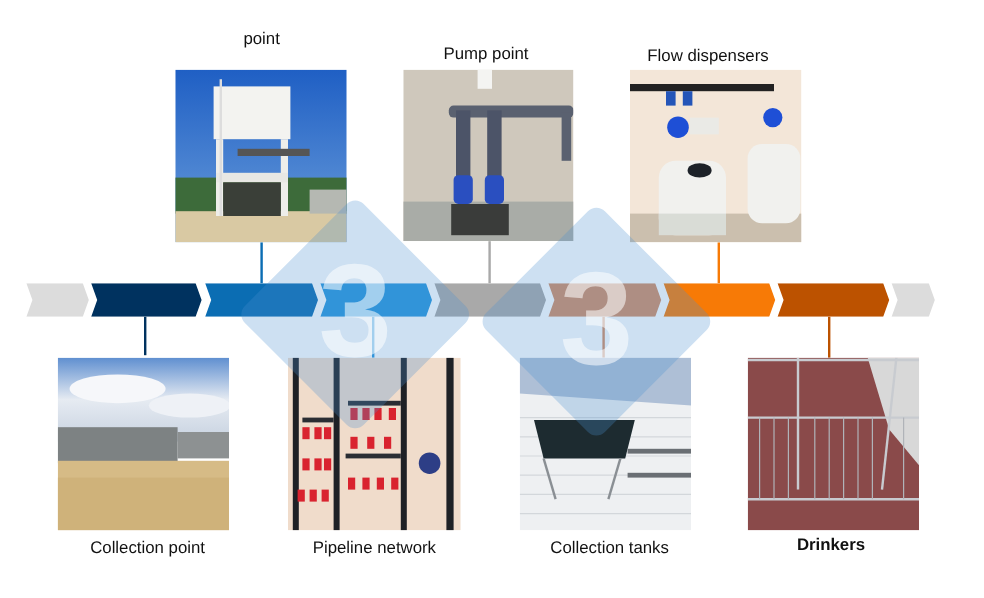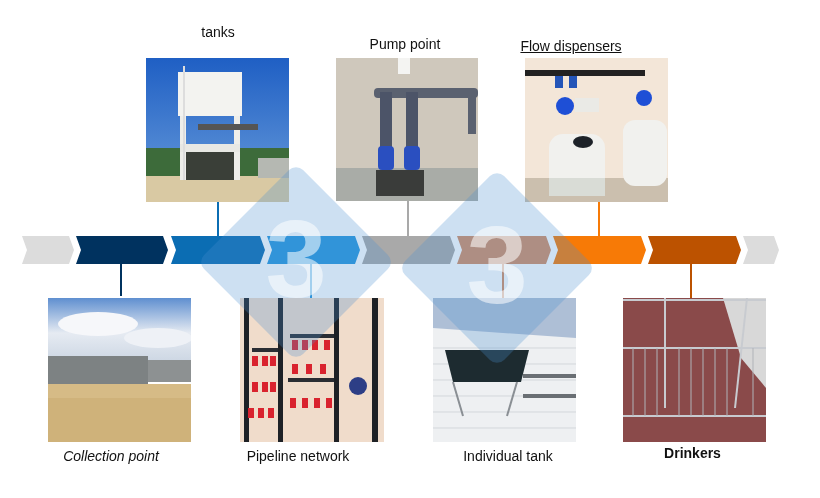--- a/index.html
+++ b/index.html
@@ -32,28 +32,28 @@
 
 <div class="connector" style="left:120px; top:264px; height:32px; background:#00325f;"></div>
 <div class="connector" style="left:217px; top:202px; height:34px; background:#0b6db3;"></div>
 <div class="connector" style="left:310px; top:264px; height:34px; background:#2796dd;"></div>
 <div class="connector" style="left:407px; top:201px; height:35px; background:#a9a9a9;"></div>
 <div class="connector" style="left:502px; top:264px; height:34px; background:#d58e66;"></div>
 <div class="connector" style="left:598px; top:202px; height:34px; background:#f77a06;"></div>
 <div class="connector" style="left:690px; top:264px; height:34px; background:#bc5200;"></div>
 
 <div class="label" style="left:168px; top:24px; width:100px;">
-  <div>tanks</div>
+  <div>point</div>
 </div>
 <div class="label" style="left:335px; top:36px; width:140px;">Pump point</div>
-<div class="label" style="left:492px; top:38px; width:158px;text-decoration:underline;">Flow dispensers</div>
-
-<div class="label" style="left:36px; top:448px; width:150px;font-style:italic;">Collection point</div>
-<div class="label" style="left:223px; top:448px; width:150px;">Pipeline network</div>
-<div class="label" style="left:428px; top:448px; width:160px;">Individual tank</div>
+<div class="label" style="left:511px; top:38px; width:158px;">Flow dispensers</div>
+
+<div class="label" style="left:48px; top:448px; width:150px;">Collection point</div>
+<div class="label" style="left:237px; top:448px; width:150px;">Pipeline network</div>
+<div class="label" style="left:428px; top:448px; width:160px;">Collection tanks</div>
 <div class="label" style="left:620px; top:445px; width:145px;font-weight:bold;">Drinkers</div>
 
 <div class="photo" style="left:146px; top:58px; width:143px; height:144px;">
   <svg viewBox="0 0 143 144" preserveAspectRatio="none">
     <defs>
         <linearGradient id="skyA" x1="0" y1="0" x2="0" y2="1">
           <stop offset="0" stop-color="#1f5fc4"></stop>
           <stop offset="1" stop-color="#6b9edb"></stop>
         </linearGradient>
       </defs>

